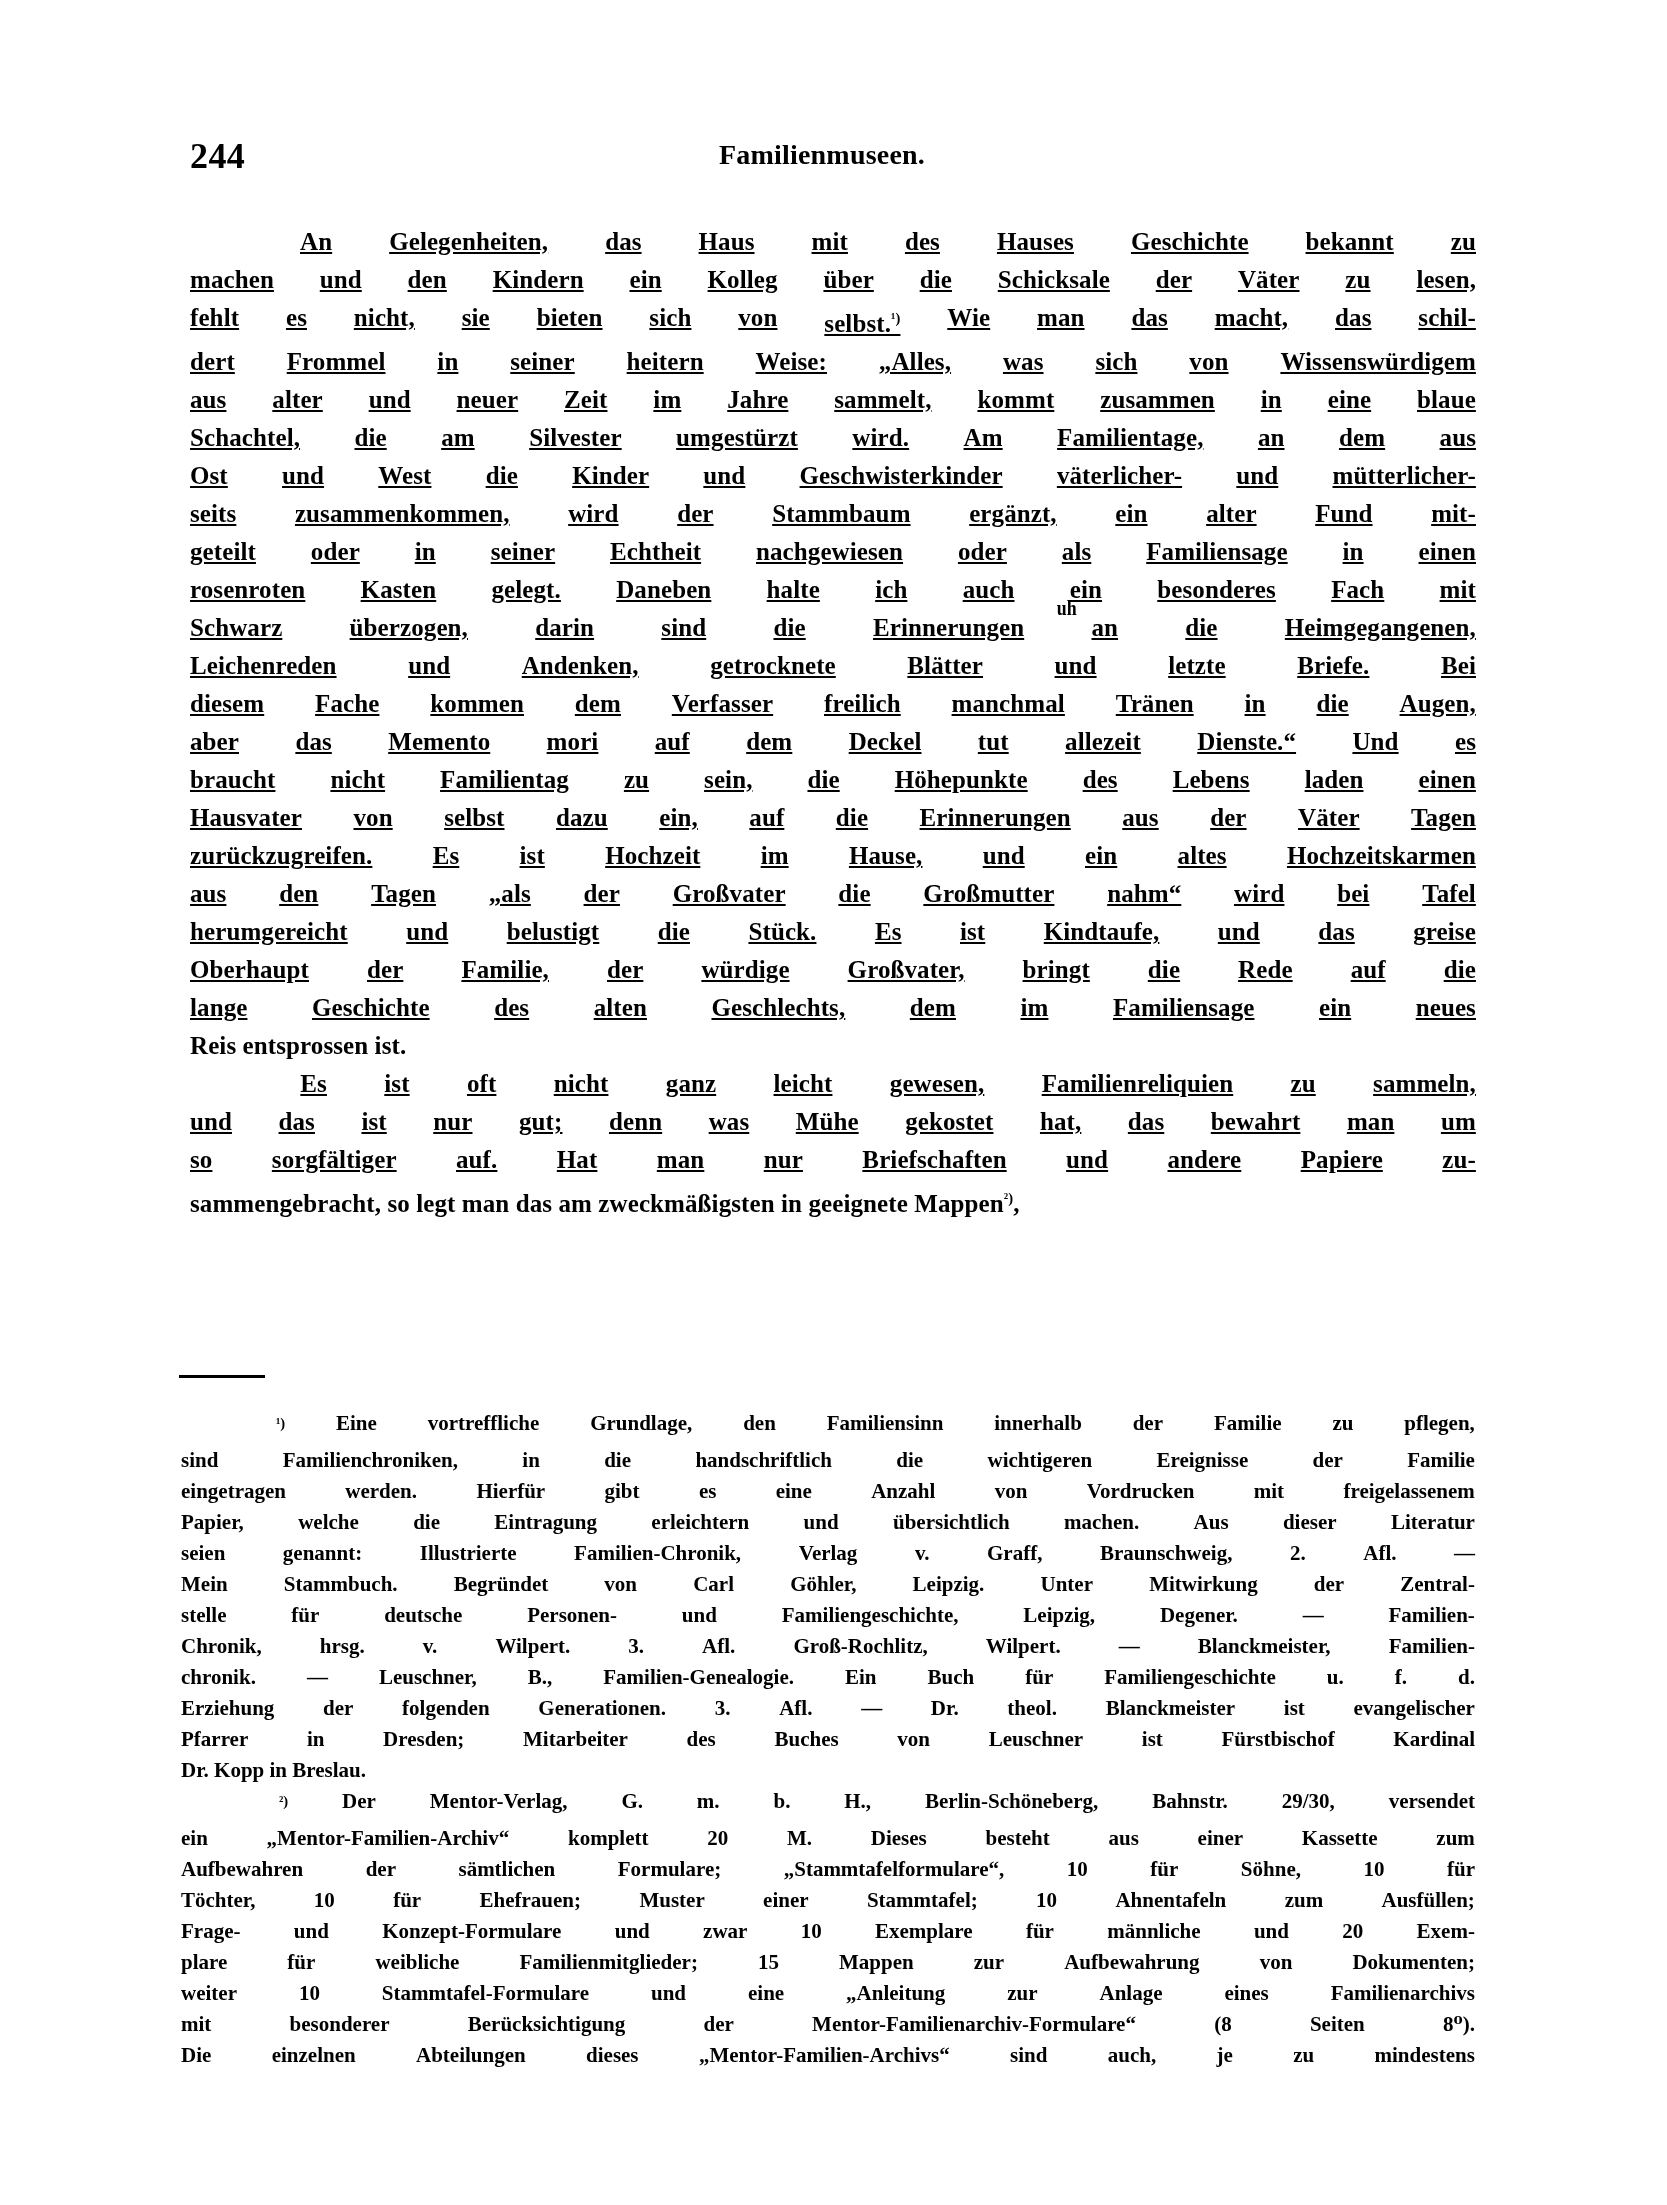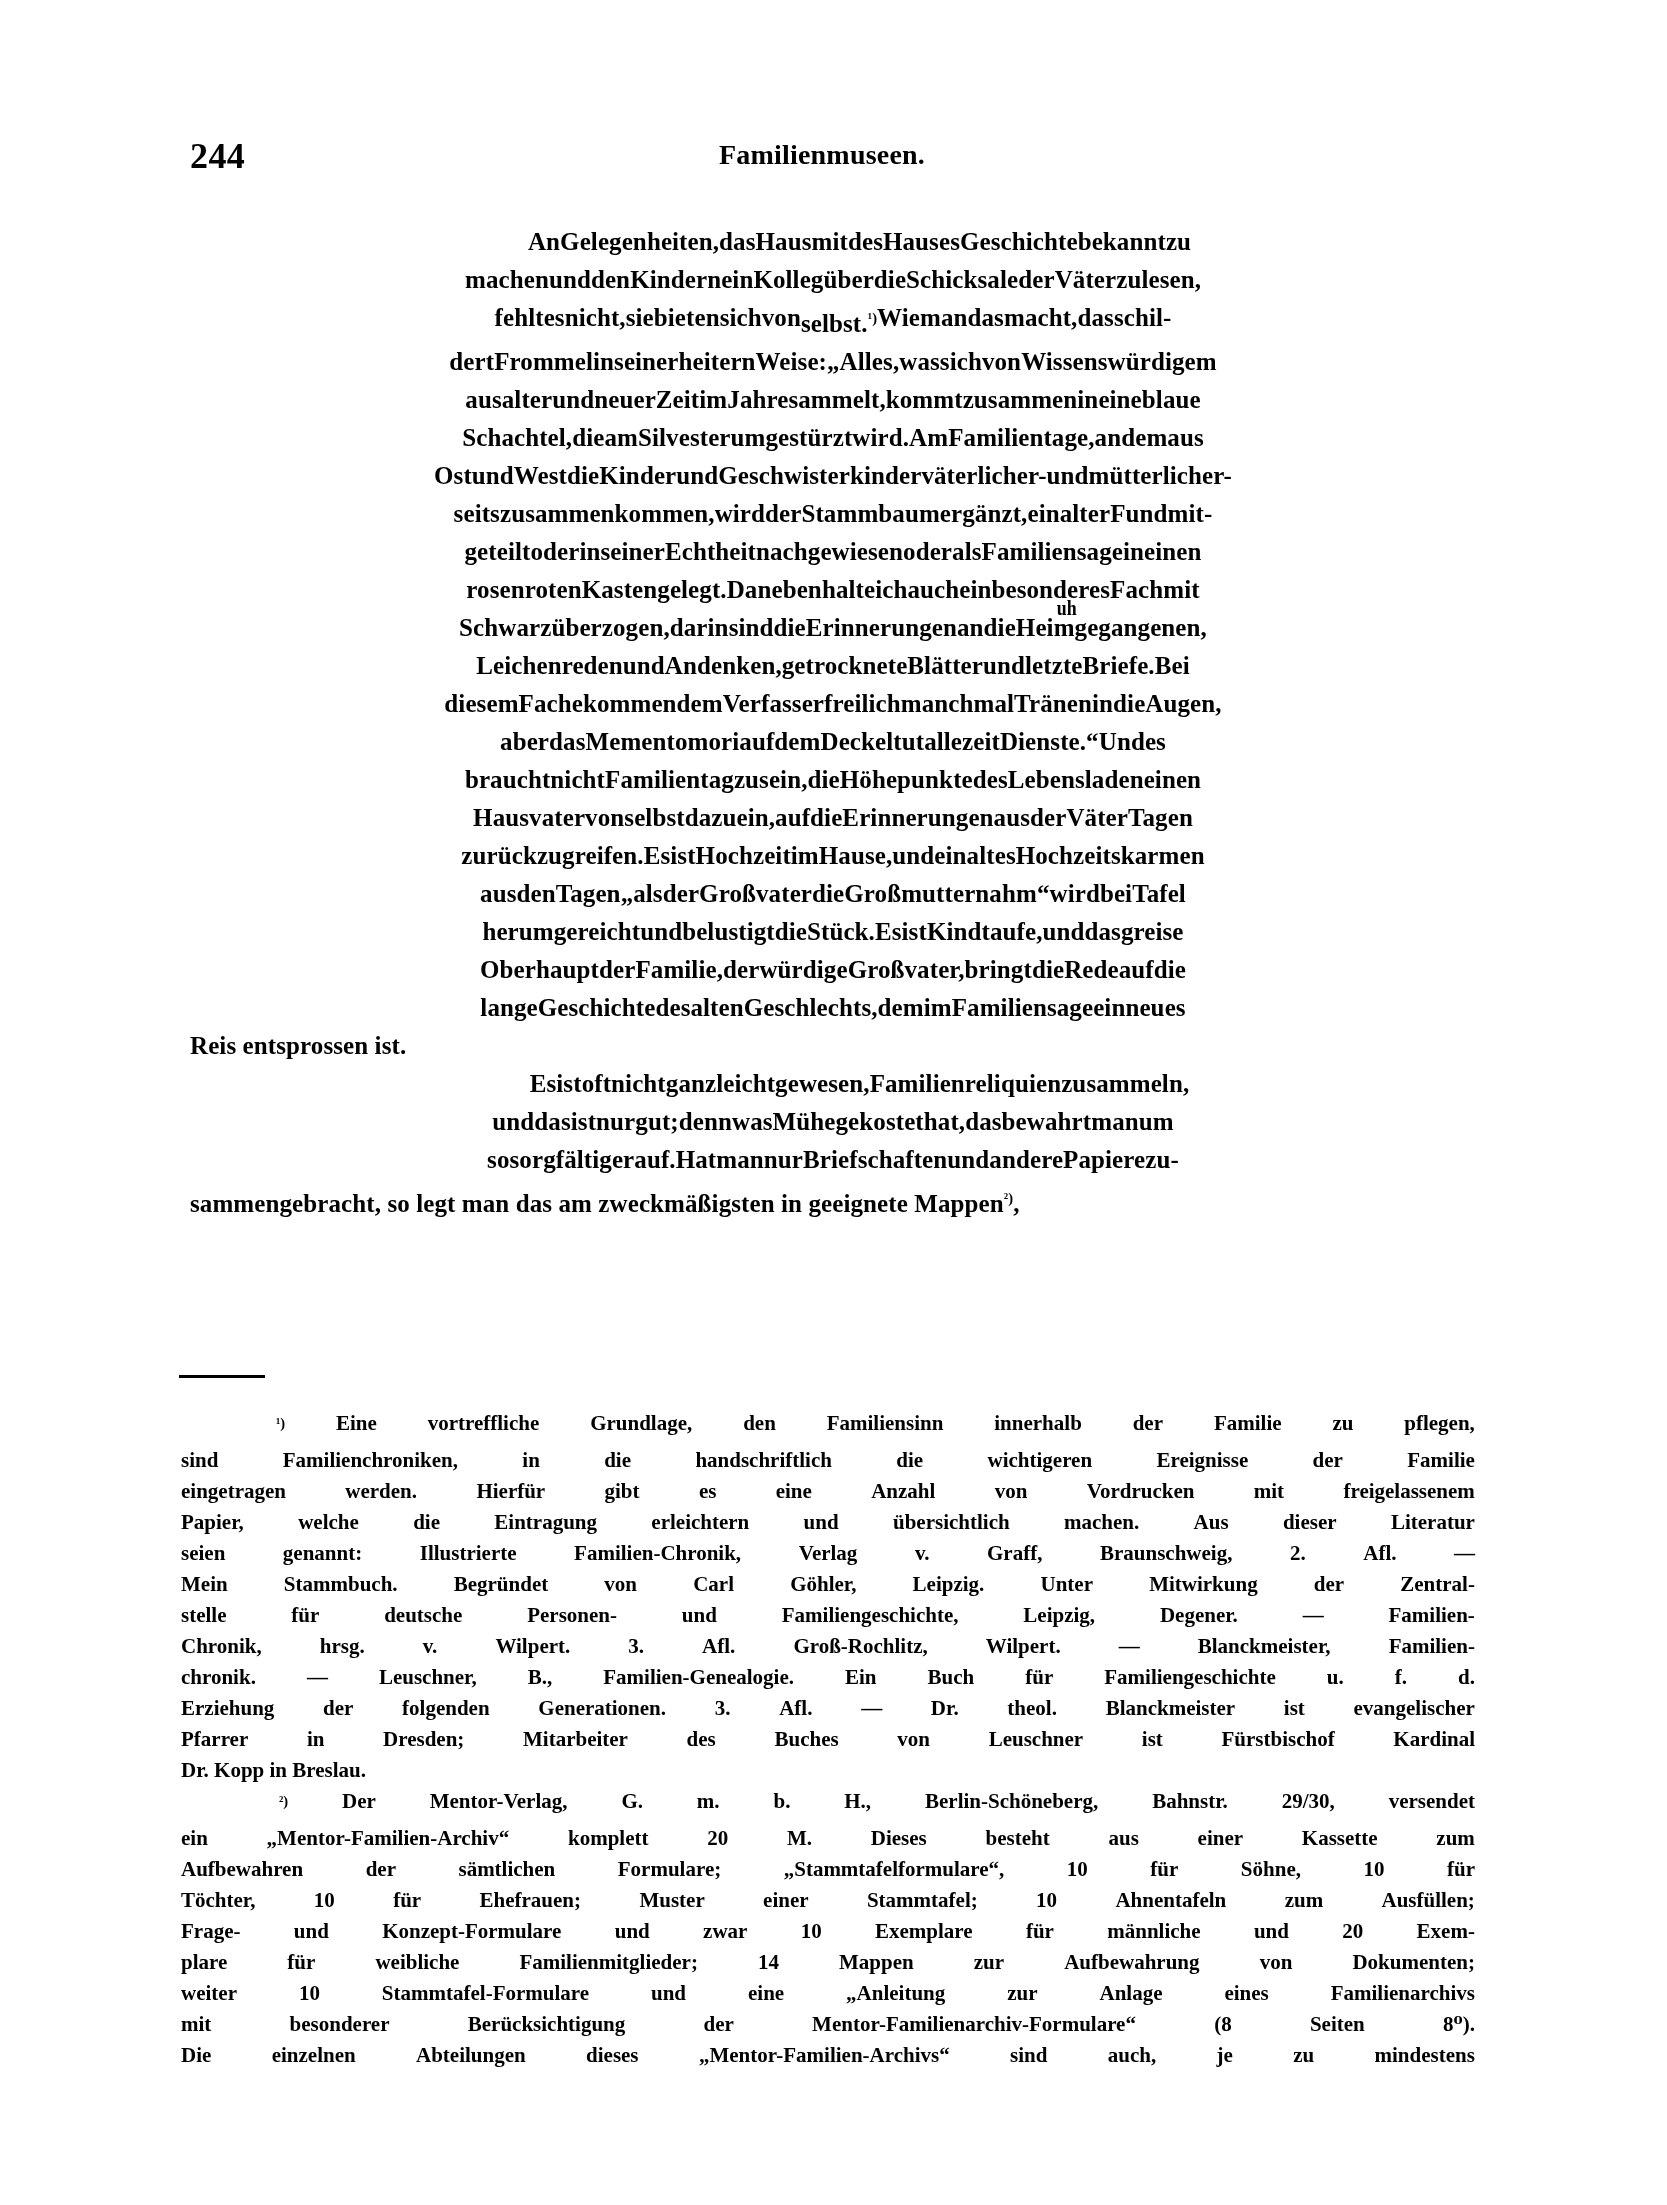--- a/index.html
+++ b/index.html
@@ -59,21 +59,22 @@
     letter-spacing: 0.1px;
     margin: 0;
   }
   .para .ln {
     display: block;
     white-space: nowrap;
   }
   
   .para .ln.j {
     display: flex;
-    justify-content: center;
+    justify-content: space-between;
+    text-decoration: underline;
   }
   .para .ln.j > span { white-space: pre; }
   .indent { display: inline-block; width: 53px; }
 
   sup.fn {
     font-size: 14.6px;
     vertical-align: super;
     font-weight: bold;
   }
 
@@ -675,21 +676,21 @@
           <span>männliche</span>
           <span>und</span>
           <span>20</span>
           <span>Exem-</span>
         </span>
         <span class="ln j">
           <span>plare</span>
           <span>für</span>
           <span>weibliche</span>
           <span>Familienmitglieder;</span>
-          <span>14</span>
+          <span>15</span>
           <span>Mappen</span>
           <span>zur</span>
           <span>Aufbewahrung</span>
           <span>von</span>
           <span>Dokumenten;</span>
         </span>
         <span class="ln j">
           <span>weiter</span>
           <span>10</span>
           <span>Stammtafel-Formulare</span>

